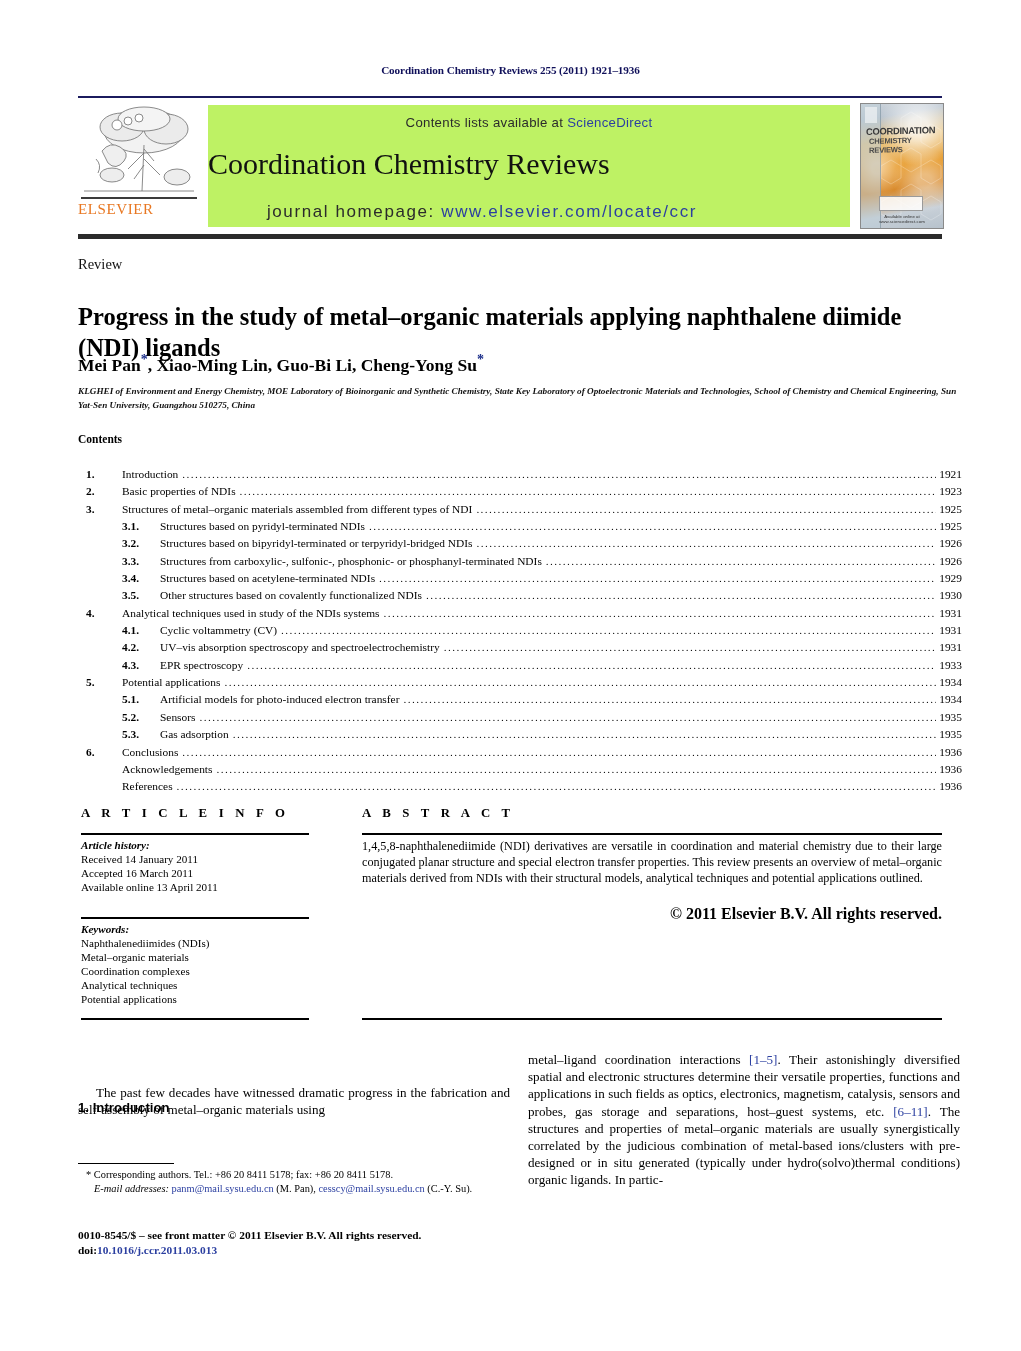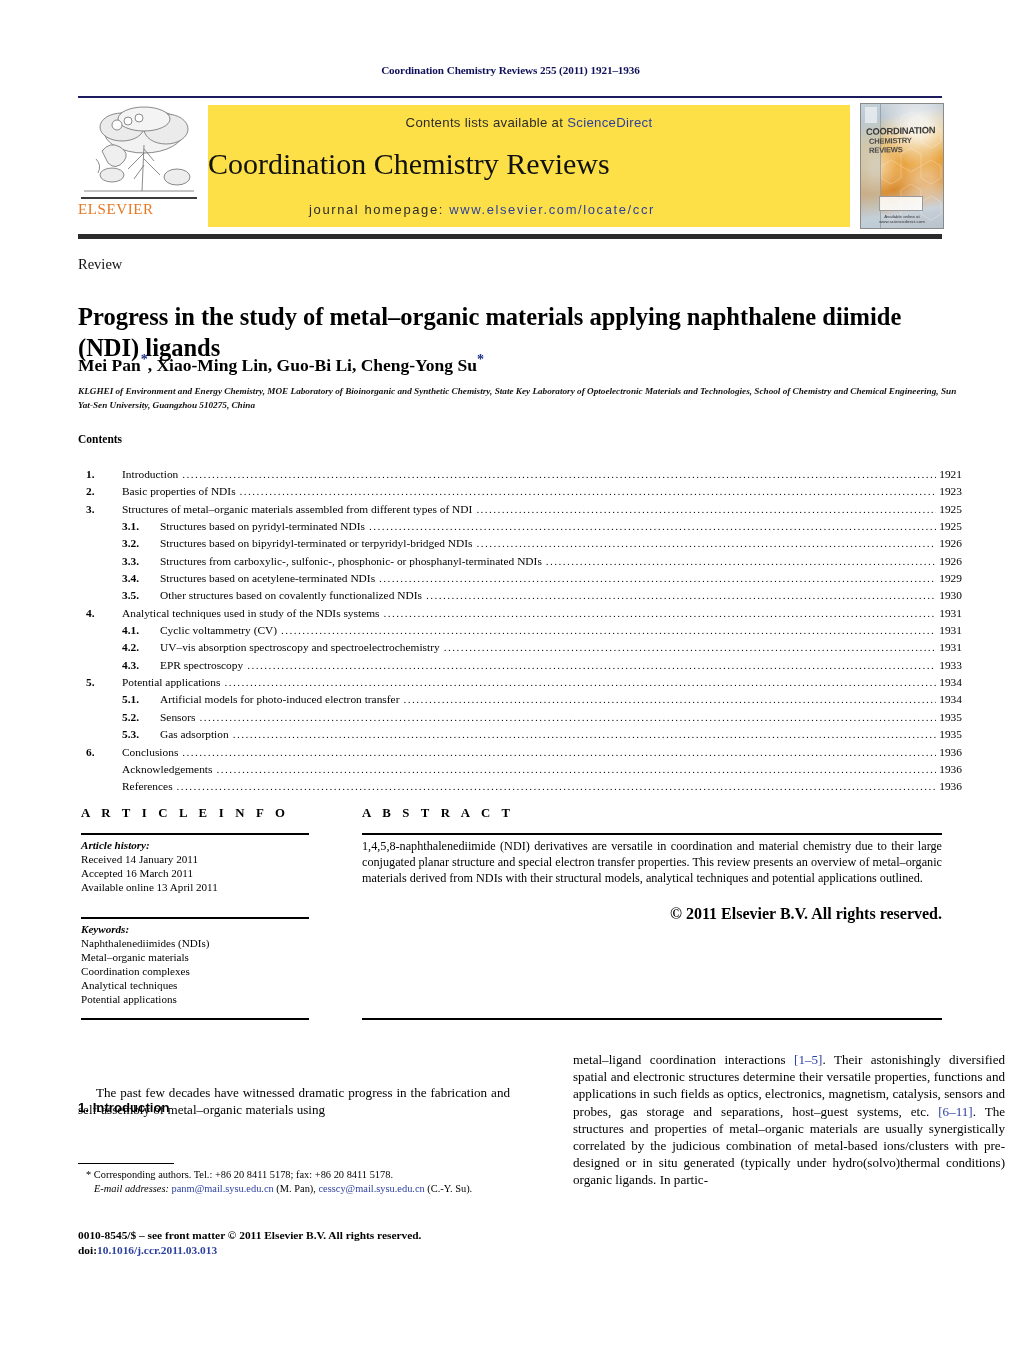--- a/index.html
+++ b/index.html
@@ -70,21 +70,21 @@
   .elsevier-baseline {
     position: absolute;
     left: 3px; top: 92px;
     width: 116px; height: 2px;
     background: #3b3b3b;
   }
   .greybox {
     position: absolute;
     left: 130px; top: 2px;
     width: 642px; height: 122px;
-    background: #fde047;
+    background: #bef264;
   }
   .contents-line {
     position: absolute;
     left: 0; top: 10px;
     width: 642px;
     text-align: center;
     font-family: "Liberation Sans", sans-serif;
     font-size: 13.2px;
     color: #2b2b2b;
     letter-spacing: 0.3px;
@@ -98,21 +98,21 @@
     font-family: "Liberation Serif", serif;
     font-size: 30px;
     color: #111;
   }
   .homepage-line {
     position: absolute;
     left: 0; top: 97px;
     width: 548px;
     text-align: center;
     font-family: "Liberation Sans", sans-serif;
-    font-size: 13px;
+    font-size: 17px;
     letter-spacing: 1.6px;
     color: #2b2b2b;
   }
   .homepage-line .url { color: #2b3fa0; }
 
   .cover-thumb {
     position: absolute;
     left: 782px; top: 0px;
     width: 82px; height: 124px;
     border: 1px solid #8a8a8a;
@@ -346,21 +346,20 @@
     text-indent: 18px;
   }
   .col-right {
     position: absolute;
     left: 528px; top: 1051px;
     width: 432px;
     font-family: "Liberation Serif", serif;
     font-size: 13.1px;
     line-height: 17.2px;
     text-align: justify;
-    margin-left: 45px;
   }
   .ref { color: #2b3fa0; }
 
   .fn-rule {
     position: absolute;
     left: 78px; top: 1163px;
     width: 96px; height: 1px; background: #000;
   }
   .footnote {
     position: absolute;

